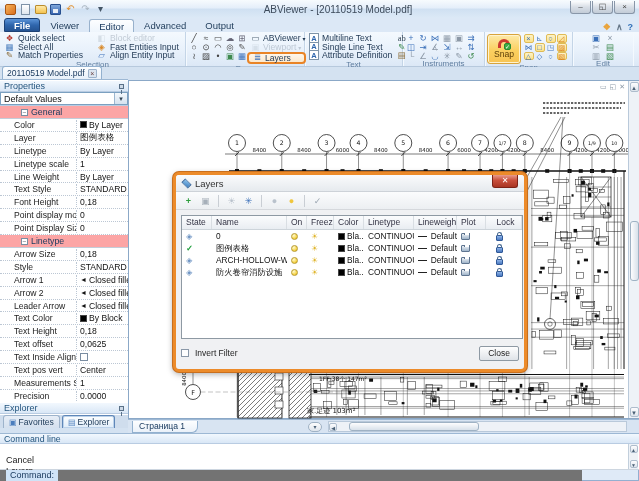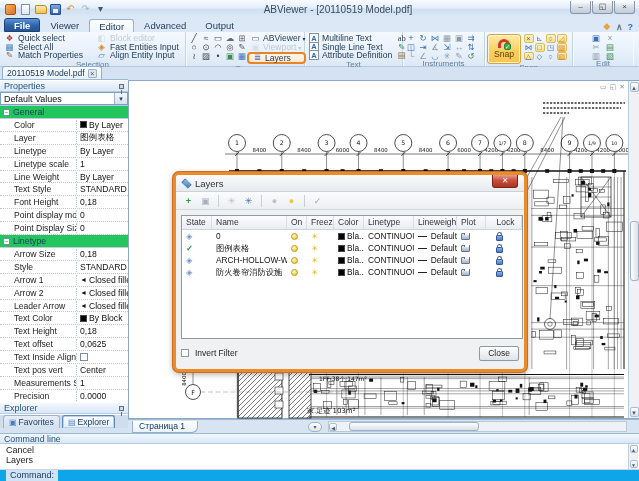--- a/index.html
+++ b/index.html
@@ -64,21 +64,21 @@
   .tabx{width:9px;height:9px;background:#dbe5f0;border:1px solid #9db3cb;color:#6a4040;font-size:7px;line-height:8px;text-align:center;border-radius:1px}
   .phead{height:12px;background:linear-gradient(#f2f8fe,#d9e7f6);border-top:1px solid #fff;border-bottom:1px solid #b9cce2;
     display:flex;align-items:center;padding:0 4px;font-size:9px;color:#25567f}
   .pin{margin-left:auto;width:5px;height:5px;border:1px solid #5a7188;background:#cdd9e6;position:relative}
   .pin::after{content:"";position:absolute;left:1px;top:5px;width:1px;height:4px;background:#5a7188}
   #preset{height:13px;margin:0;background:#fff;border:1px solid #7ba0c0;display:flex;align-items:center;font-size:9px;color:#111}
   #preset>span:first-child{flex:1;padding-left:3px}
   .ddbtn{width:13px;height:100%;background:linear-gradient(#f4f8fc,#d5e2ef);border-left:1px solid #9cb6cf;font-size:7px;color:#345;
     display:flex;align-items:center;justify-content:center}
   #propgrid{height:297px;background:#fff;overflow:hidden;border-top:1px solid #b9cce2}
-  .psec{height:13px;background:#22c55e;border-bottom:1px solid #c3cdd9;display:flex;align-items:center;gap:3px;padding-left:3px;color:#1c3c60;font-size:8.8px}
+  .psec{height:13px;background:#fca5a5;border-bottom:1px solid #c3cdd9;display:flex;align-items:center;gap:3px;padding-left:21px;color:#1c3c60;font-size:8.8px}
   .collapse{width:7px;height:7px;border:1px solid #7a8da2;background:#fff;font-size:6px;line-height:5px;text-align:center;color:#334}
   .prow{height:12.9px;display:flex;border-bottom:1px dotted #bcc7d4;font-size:8.6px;align-items:center}
   .plabel{width:76px;padding-left:14px;color:#222;white-space:nowrap;overflow:hidden}
   .pvalue{flex:1;border-left:1px dotted #bcc7d4;padding-left:3px;display:flex;align-items:center;gap:2px;white-space:nowrap;overflow:hidden;color:#111}
   .swatch{width:7px;height:7px;border:1px solid #444;flex:none}
   .pchk{width:8px;height:8px;border:1px solid #7a8da2;background:#fff}
   .arrowglyph{color:#111;font-size:7px}
   #exptabs{height:14px;display:flex;align-items:flex-end;gap:2px;padding-left:3px;background:#cfdded;border-top:1px solid #fff}
   .exptab{display:flex;align-items:center;gap:2px;padding:0 5px;height:13px;font-size:8.6px;color:#24405e;border:1px solid #9db3cb;
     border-bottom:none;border-radius:3px 3px 0 0;background:linear-gradient(#e7eef7,#d4e0ee)}
@@ -95,24 +95,24 @@
   #pagetab{margin-left:4px;height:12px;padding:0 12px 0 6px;background:linear-gradient(#fdfeff,#eaf1f9);border:1px solid #93b1cf;border-top:none;
     border-radius:0 0 6px 0;font-size:8.6px;color:#1c3c60;display:flex;align-items:center}
   #pagemenu{margin-left:110px;width:14px;height:10px;border:1px solid #9fb2c4;border-radius:5px;background:linear-gradient(#fdfdfe,#dde4ec);
     font-size:6px;color:#4a6076;text-align:center;line-height:9px}
   #hscroll{flex:1;margin:1px 12px 1px 6px;height:11px;background:#eef2f7;border:1px solid #b9c9da;display:flex;align-items:center}
   #hthumb{width:130px;height:9px;margin-left:12px;background:linear-gradient(#fdfdfe,#d8e1ea);border:1px solid #9fb2c4;border-radius:3px}
   
   #cmdhead{position:absolute;left:0;top:433px;width:639px;height:11px;background:linear-gradient(#f2f8fe,#d9e7f6);
     border-top:1px solid #9db8d4;border-bottom:1px solid #b9cce2;display:flex;align-items:center;padding:0 4px;font-size:8.8px;color:#25567f}
   #cmdhist{position:absolute;left:0;top:444px;width:639px;height:26px;background:#fff;border-bottom:1px solid #cdd6e0}
-  .cline{padding:1px 0 0 6px;font-size:9px;color:#222;height:10px}
+  .cline{padding:11px 0 0 6px;font-size:9px;color:#222;height:10px}
   #cmdscroll{position:absolute;right:1px;top:0;bottom:0;width:10px;background:#eef2f7;border-left:1px solid #c2cfdc;display:flex;flex-direction:column;align-items:center;justify-content:space-between}
   .sarrow.sm{width:8px;height:8px;line-height:8px;font-size:5px;margin:1px 0}
-  #cmdprompt{position:absolute;left:0;top:470px;width:639px;height:11px;background:#0ea5e9;display:flex;align-items:center}
+  #cmdprompt{position:absolute;left:0;top:470px;width:582px;height:11px;background:#737373;display:flex;align-items:center}
   #cmdlabel{margin-left:6px;background:#cfe3f7;padding:0 4px;font-size:9px;color:#1c3c60;height:11px;line-height:11px}
   
   #dialog{position:absolute;left:173px;top:172px;width:354px;height:200px;background:#f0f1f3;border:3px solid #ec8b2a;border-radius:6px;
     box-shadow:0 0 0 1px #c96f1d,0 2px 6px rgba(0,0,0,.35);z-index:10}
   .dtitle{height:17px;background:linear-gradient(#fafbfc,#e6eaee);border-bottom:1px solid #cdd2d8;border-radius:3px 3px 0 0;
     display:flex;align-items:center;gap:4px;padding:0 6px;font-size:9.5px;color:#333;position:relative}
   .dico{width:9px;height:9px;background:linear-gradient(135deg,#8fc4ec,#3f7fc0);transform:rotate(45deg) scaleY(.6);border:1px solid #2d5f96}
   .dclose{position:absolute;right:6px;top:0;width:26px;height:13px;background:linear-gradient(#e súžasné 0,#fff 0);background:linear-gradient(#e89b8c,#c94f3c 45%,#a93523);
     border:1px solid #7e2317;border-top:none;border-radius:0 0 3px 3px;color:#fff;font-size:8px;line-height:12px;text-align:center}
   .dtools{height:18px;background:linear-gradient(#fbfcfd,#eceff2);border-bottom:1px solid #d5d8dc;display:flex;align-items:center;gap:2px;padding:0 5px}

